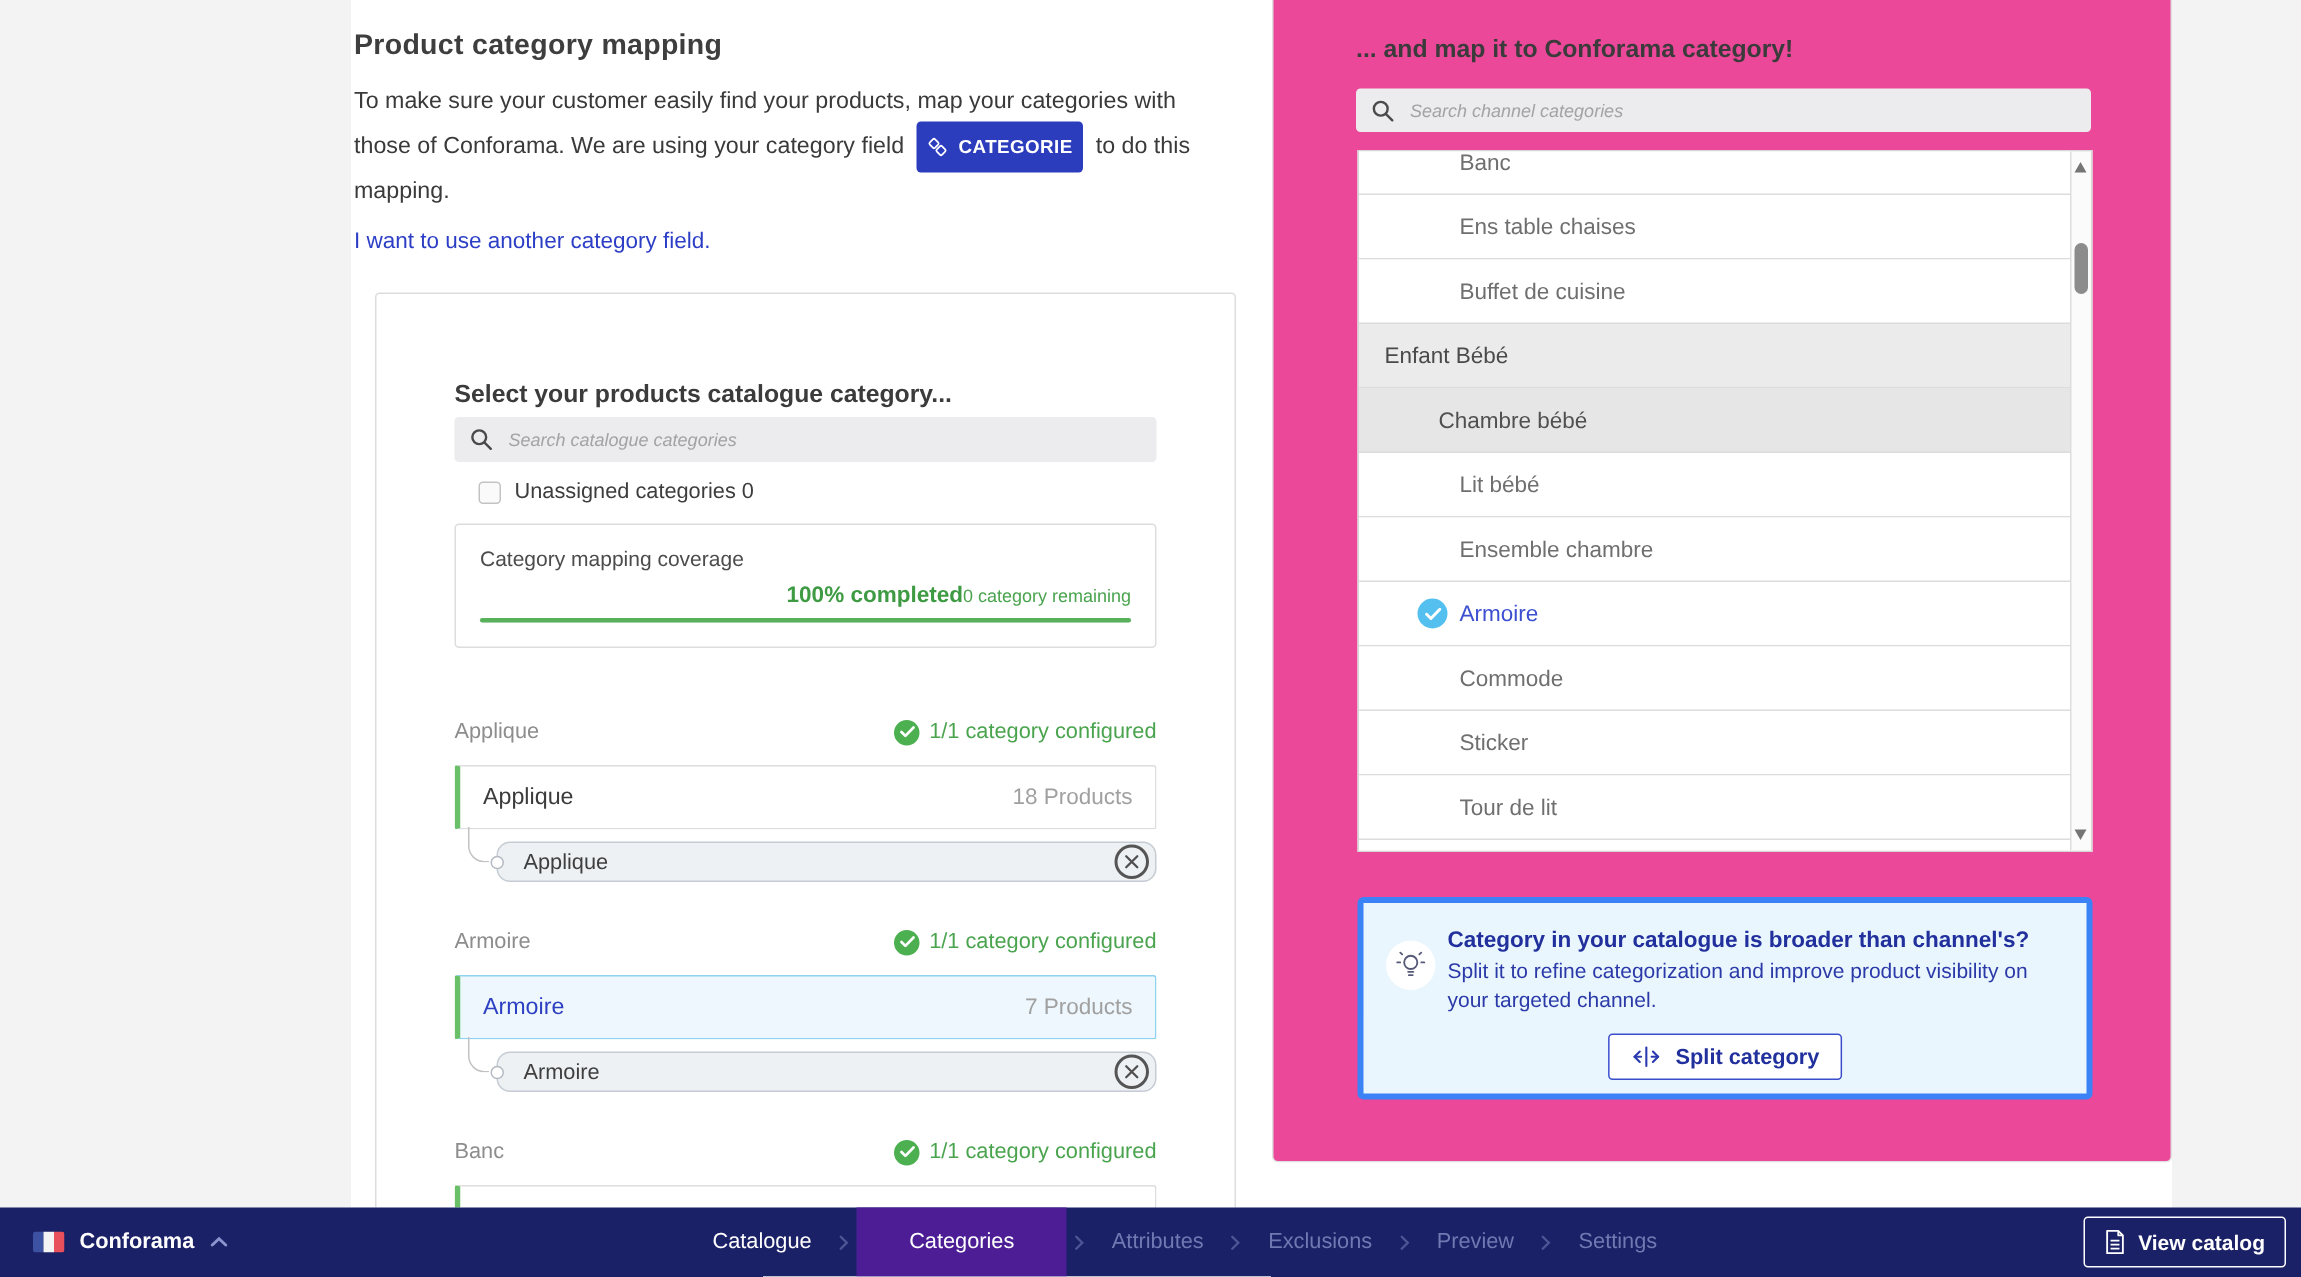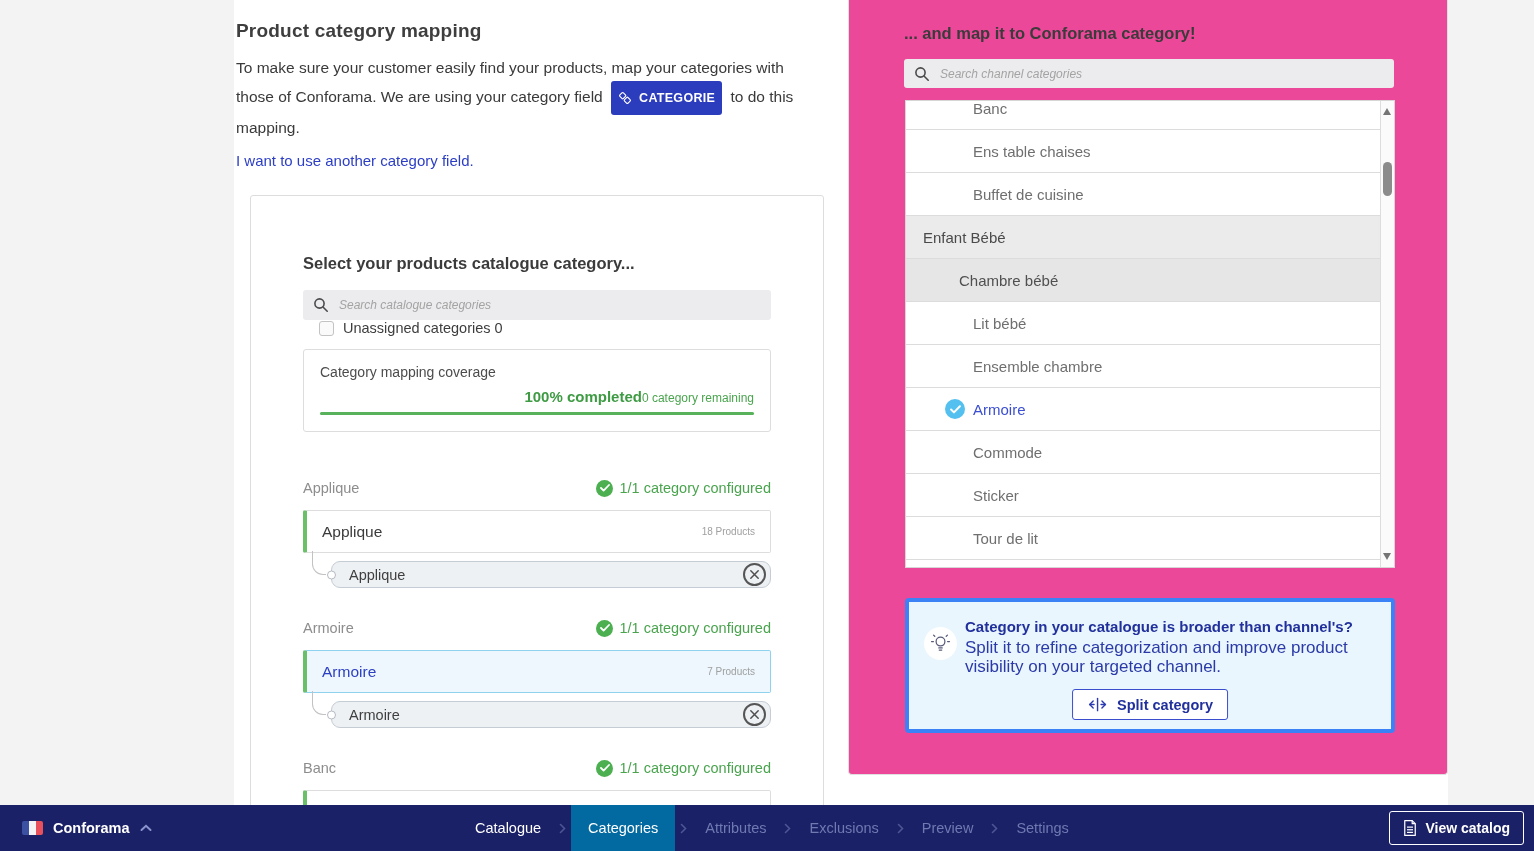--- a/index.html
+++ b/index.html
@@ -16,26 +16,26 @@
   .page-title { margin:20px 0 0 0; font-size:19px; font-weight:bold; color:#3e3e3e; letter-spacing:.2px; }
   .page-desc { margin-top:13px; width:566px; font-size:15.5px; line-height:26px; color:#3a3a3a; }
   .field-badge { display:inline-flex; align-items:center; gap:7px; background:#2b3cbd; color:#fff;
     font-weight:bold; font-size:12.5px; letter-spacing:.3px; padding:4px 7px; border-radius:3px;
     vertical-align:middle; margin:0 4px; }
   .page-link { margin-top:11px; font-size:15px; color:#2c3ec5; cursor:pointer; width:fit-content; }
 
   .catalogue-card { position:absolute; left:14px; top:195px; width:574px; height:660px;
     background:#fff; border:1px solid #dddddd; border-radius:3px; padding:0 52px; }
   .card-heading { margin-top:58px; font-size:16.5px; font-weight:bold; color:#3b3b3b; }
-  .searchbox { margin-top:17px; height:30px; background:#ececee; border-radius:3px;
+  .searchbox { margin-top:5px; height:30px; background:#ececee; border-radius:3px;
     display:flex; align-items:center; padding:0 10px; gap:8px; }
   .searchbox input { flex:1; border:none; background:transparent; outline:none;
     font-family:"Liberation Sans",sans-serif; font-size:12px; color:#444;font-style:italic; }
   .searchbox input::placeholder { color:#a3a3a3; }
-  .checkbox-row { display:flex; align-items:center; gap:9px;padding-left:16px; }
+  .checkbox-row { margin-top:12px; display:flex; align-items:center; gap:9px;padding-left:16px; }
   .checkbox { width:15px; height:15px; border:1px solid #c3c3c3; border-radius:3px; background:#fafafa; cursor:pointer; }
   .checkbox-label { font-size:14.5px; color:#3d3d3d; }
 
   .coverage-box { margin-top:13px; border:1px solid #dddddd; border-radius:3px; padding:14px 16px 16px; }
   .coverage-title { font-size:14px; color:#4c4c4c; }
   .coverage-row { display:flex; justify-content:flex-end; align-items:baseline; margin-top:8px; }
   .coverage-completed { font-size:15px; font-weight:bold; color:#3e9b43; }
   .coverage-remaining { font-size:12px; color:#4aa44e; }
   .coverage-track { margin-top:7px; height:3px; border-radius:2px; background:#e6e6e6; }
   .coverage-bar { height:3px; border-radius:2px; background:#57b25b; width:100%; }
@@ -44,21 +44,21 @@
   .section.first { margin-top:46px; }
   .section.next { margin-top:30px; }
   .section-head { display:flex; justify-content:space-between; align-items:center; height:20px; }
   .section-name { font-size:14.5px; color:#8d8d8d; }
   .section-status { display:flex; align-items:center; gap:6px; font-size:14.5px; color:#4aa44e; }
   .check-badge { width:17px; height:17px; border-radius:50%; background:#4caf50;
     display:flex; align-items:center; justify-content:center; flex:0 0 auto; }
   .cat-row { margin-top:12px; height:43px; border:1px solid #dddddd; border-left:4px solid #6abf69;
     border-radius:2px; display:flex; align-items:center; padding:0 15px; background:#fff; cursor:pointer; }
   .cat-row .cat-name { flex:1; font-size:15.5px; color:#3b3b3b; }
-  .cat-products { font-size:10px; color:#a0a0a0; }
+  .cat-products { font-size:15px; color:#a0a0a0; }
   .cat-row.selected { background:#edf7fd; border-color:#8fd2ef; border-left-color:#6abf69; }
   .cat-row.selected .cat-name { color:#2d3fc2; }
 
   .chip-row { position:relative; margin-left:28px; margin-top:8px; }
   .connector { position:absolute; left:-19px; top:-10px; width:14px; height:24px;
     border-left:1px solid #c2c2c2; border-bottom:1px solid #c2c2c2; border-bottom-left-radius:11px; }
   .chip { position:relative; height:27px; background:#eef1f4; border:1px solid #c6ccd3;
     border-radius:9px; display:flex; align-items:center; padding:0 4px 0 17px; }
   .chip-dot { position:absolute; left:-5px; top:50%; transform:translateY(-50%);
     width:9px; height:9px; background:#fff; border:1px solid #b4bac2; border-radius:50%; }
@@ -90,36 +90,36 @@
     border-left:4.5px solid transparent; border-right:4.5px solid transparent; border-bottom:7px solid #757575; cursor:pointer; }
   .sb-down { position:absolute; bottom:7px; left:2px; width:0; height:0;
     border-left:4.5px solid transparent; border-right:4.5px solid transparent; border-top:7px solid #757575; cursor:pointer; }
   .sb-thumb { position:absolute; top:61px; left:2px; width:9px; height:34px; background:#8c8c8c; border-radius:5px; cursor:grab; }
 
   .tip-box { position:absolute; left:56px; top:598px; width:490px; height:135px;
     background:#e9f6fd; border:4px solid #3b82f6; border-radius:4px; padding:16px 20px 0 56px; }
   .tip-icon-wrap { position:absolute; left:15px; top:25px; width:33px; height:33px; background:#fff;
     border-radius:50%; display:flex; align-items:center; justify-content:center; }
   .tip-title { font-size:15px; font-weight:bold; color:#21309c; }
-  .tip-body { margin-top:3px; font-size:17px; line-height:19px; color:#2b3aa8; width:392px; }
+  .tip-body { margin-top:3px; font-size:14px; line-height:19px; color:#2b3aa8; width:392px; }
   .tip-btn { position:absolute; left:50%; transform:translateX(-50%); top:87px; height:31px;
     background:#fff; border:1px solid #3a4ecd; border-radius:3px; display:inline-flex; align-items:center;
     gap:9px; padding:0 14px; font-family:"Liberation Sans",sans-serif;
     font-size:14.5px; font-weight:bold; color:#21309c; cursor:pointer; }
 
   
   .footer { position:absolute; left:0; top:805px; width:1534px; height:46px; background:#1b2166; }
   .brand { position:absolute; left:22px; top:0; height:46px; display:flex; align-items:center; gap:10px; cursor:pointer; }
   .flag { width:21px; height:14px; border-radius:2px; overflow:hidden; display:flex; flex:0 0 auto; }
   .flag i { flex:1; } .flag .b { background:#3d51a3; } .flag .w { background:#f4f4f4; } .flag .r { background:#e8505b; }
   .brand-name { color:#fff; font-weight:bold; font-size:14.5px; }
   .steps { position:absolute; left:462px; top:0; height:46px; display:flex; align-items:center; }
   .step { font-size:14.5px; color:#6f79b2; padding:0 13px; height:46px; display:flex; align-items:center; cursor:pointer; }
   .step.done { color:#fff; }
-  .step.active { background:#0369a1; color:#fff; padding:0 17px; }
+  .step.active { background:#4c1d95; color:#fff; padding:0 35px; }
   .sep { display:flex; align-items:center; padding:0 5px; }
   .view-catalog { position:absolute; right:10px; top:6px; height:34px; border:1px solid #fff; border-radius:3px;
     background:transparent; color:#fff; font-family:"Liberation Sans",sans-serif; font-weight:bold; font-size:14px;
     display:flex; align-items:center; gap:8px; padding:0 13px; cursor:pointer; }
 </style>
 </head>
 <body>
 
 <div class="main">
 

